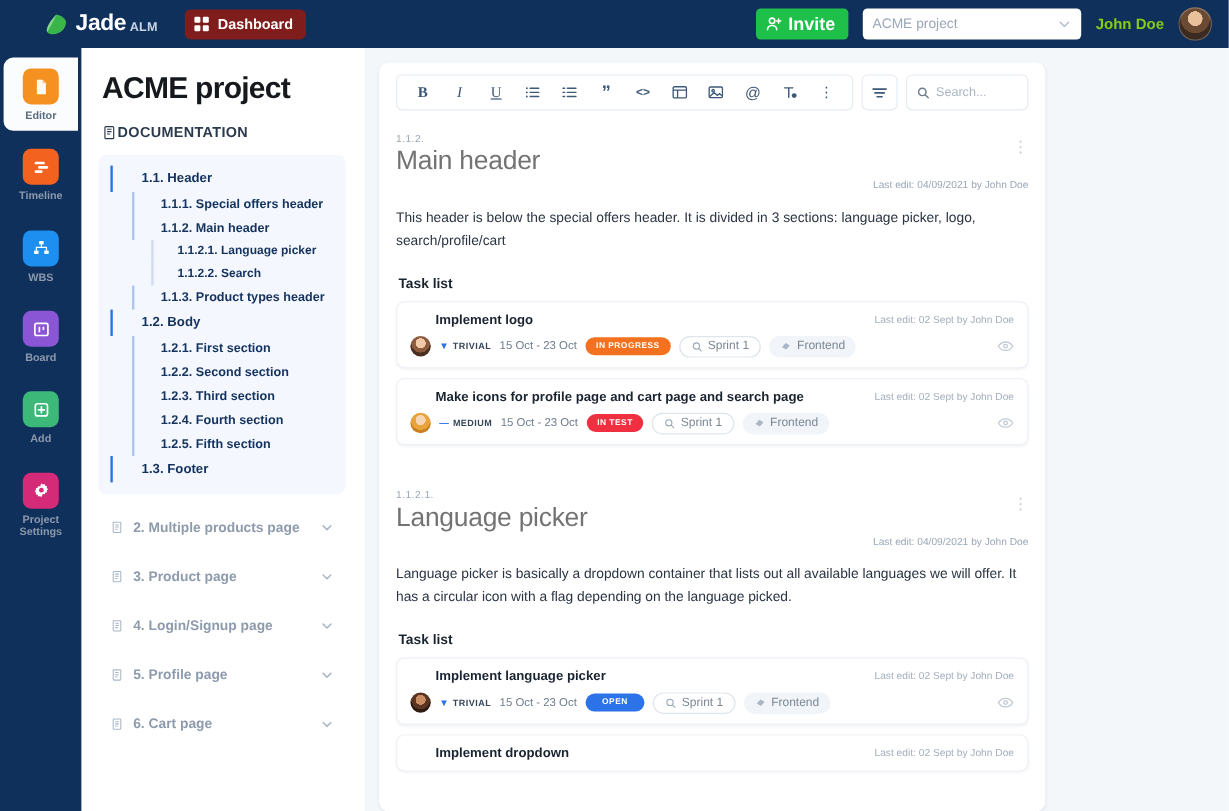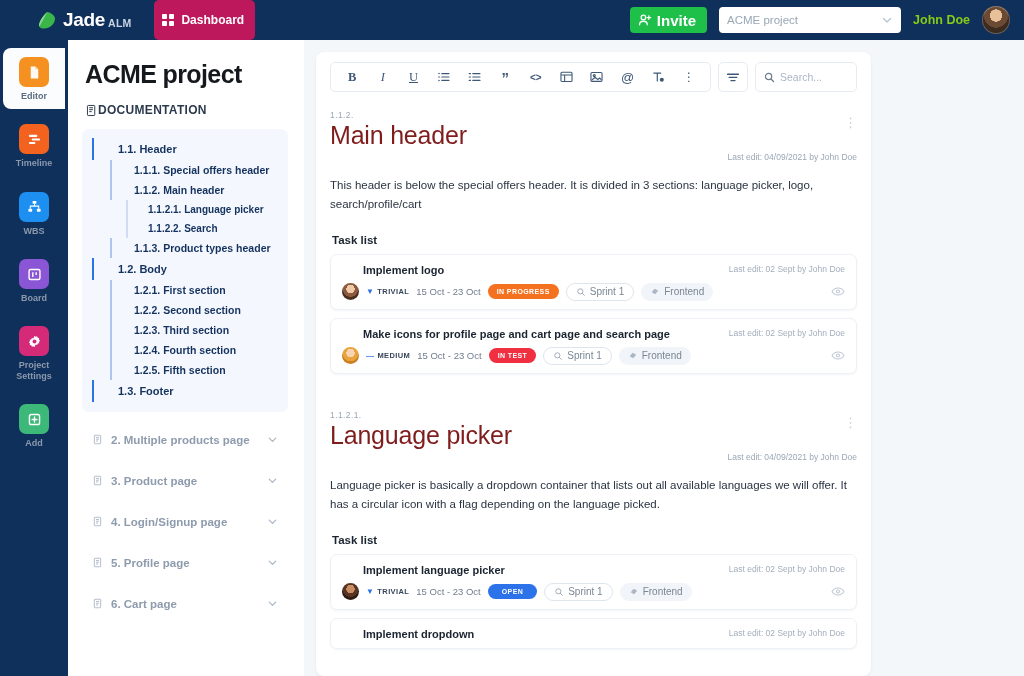--- a/index.html
+++ b/index.html
@@ -23,22 +23,22 @@
   .brand-logo { width: 22px; height: 22px; }
   .brand-name {
     color: #fff; font-size: 19px; font-weight: 700; letter-spacing: -0.3px;
   }
   .brand-sub {
     color: #c8d4e4; font-size: 10.5px; font-weight: 700; letter-spacing: 0.2px;
     margin-left: -2px; align-self: flex-end; padding-bottom: 2px;
   }
   .dash-btn {
     margin-left: 23px;
-    background: #be185d; border: none; border-radius: 5px;
-    height: 40px; padding: 0 11px 0 8px;
+    background: #7f1d1d; border: none; border-radius: 5px;
+    height: 25px; padding: 0 11px 0 8px;
     display: flex; align-items: center; gap: 7px;
     color: #fff; font-size: 12px; font-weight: 600;
     cursor: pointer; font-family: inherit;
   }
   .dash-grid { display: grid; grid-template-columns: 5px 5px; grid-gap: 2px; }
   .dash-grid i { display:block; background:#fff; border-radius:1px; }
   .dash-grid i:nth-child(1){height:5px;} .dash-grid i:nth-child(2){height:5px;}
   .dash-grid i:nth-child(3){height:5px;} .dash-grid i:nth-child(4){height:5px;}
   .top-right { margin-left: auto; display: flex; align-items: center; gap: 12px; }
   .invite-btn {
@@ -151,21 +151,21 @@
   }
   .tool-search {
     width: 102px; height: 30px; border: 1px solid #e6ebf2; border-radius: 5px;
     display: flex; align-items: center; gap: 5px; padding: 0 8px;
     font-size: 10.5px; color: #aab6c5; cursor: text;
   }
   .doc-scroll { padding: 8px 14px 0 14px; height: calc(100% - 42px); overflow: hidden; }
   .sec-num { font-size: 8.5px; color: #9aa7b6; letter-spacing: .4px; }
   .sec-head { display: flex; align-items: flex-start; }
   .sec-title {
-    font-size: 25px; font-weight: 400; color: #7f1d1d; letter-spacing: -0.2px;
+    font-size: 22px; font-weight: 400; color: #737373; letter-spacing: -0.2px;
     margin: 1px 0 0 0;
   }
   .kebab { margin-left: auto; color: #c4ccd6; font-size: 13px; cursor: pointer; line-height: 1; padding-top: 6px; }
   .lastedit { text-align: right; font-size: 8.5px; color: #9aa7b6; margin-top: 2px; }
   .sec-body {
     font-size: 11.5px; color: #2a3442; line-height: 1.65; margin-top: 14px;
   }
   .tasklist-lbl {
     font-size: 11.5px; font-weight: 700; color: #1a2430; margin: 20px 0 8px 2px;
   }
@@ -299,37 +299,37 @@
       <span class="rail-ico" style="background:#8b56d6">
         <svg width="15" height="15" viewBox="0 0 16 16" fill="none" stroke="#fff" stroke-width="1.5">
             <rect x="2.2" y="2.6" width="11.6" height="10.8" rx="1.6"></rect>
             <path d="M6.2 5.6v5M9.8 5.6v3"></path>
           </svg>
       </span>
       <span class="rail-lbl">Board</span>
     </div>
 
     <div class="rail-item">
+      <span class="rail-ico" style="background:#3cb878">
+        <svg width="15" height="15" viewBox="0 0 16 16" fill="none" stroke="#fff" stroke-width="1.5">
+            <rect x="2.6" y="2.6" width="10.8" height="10.8" rx="2"></rect>
+            <path d="M8 5.4v5.2M5.4 8h5.2" stroke-linecap="round"></path>
+          </svg>
+      </span>
+      <span class="rail-lbl">Add</span>
+    </div>
+
+    <div class="rail-item">
       <span class="rail-ico" style="background:#d42a78">
         <svg width="15" height="15" viewBox="0 0 16 16" fill="#fff">
             <path d="M8 1.8l1.2 1.1 1.6-.4.6 1.5 1.6.4-.2 1.6 1.2 1.1-1.2 1.1.2 1.6-1.6.4-.6 1.5-1.6-.4L8 14.2l-1.2-1.1-1.6.4-.6-1.5-1.6-.4.2-1.6L2 8.9l1.2-1.1-.2-1.6 1.6-.4.6-1.5 1.6.4z"></path>
             <circle cx="8" cy="8" r="2.1" fill="#d42a78"></circle>
           </svg>
       </span>
       <span class="rail-lbl">Project Settings</span>
-    </div>
-
-    <div class="rail-item">
-      <span class="rail-ico" style="background:#3cb878">
-        <svg width="15" height="15" viewBox="0 0 16 16" fill="none" stroke="#fff" stroke-width="1.5">
-            <rect x="2.6" y="2.6" width="10.8" height="10.8" rx="2"></rect>
-            <path d="M8 5.4v5.2M5.4 8h5.2" stroke-linecap="round"></path>
-          </svg>
-      </span>
-      <span class="rail-lbl">Add</span>
     </div>
   </div>
 
   <div class="docnav">
     <div class="proj-title">ACME project</div>
 
     <div class="doc-label">
       <span>
         <svg width="13" height="13" viewBox="0 0 16 16" fill="none" stroke="#2c3a4d" stroke-width="1.2">
           <rect x="3" y="1.8" width="9" height="12.4" rx="1"></rect>

